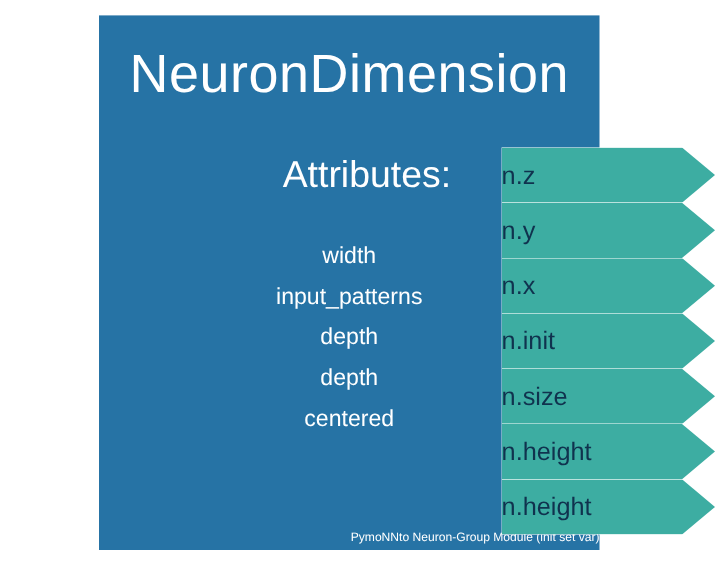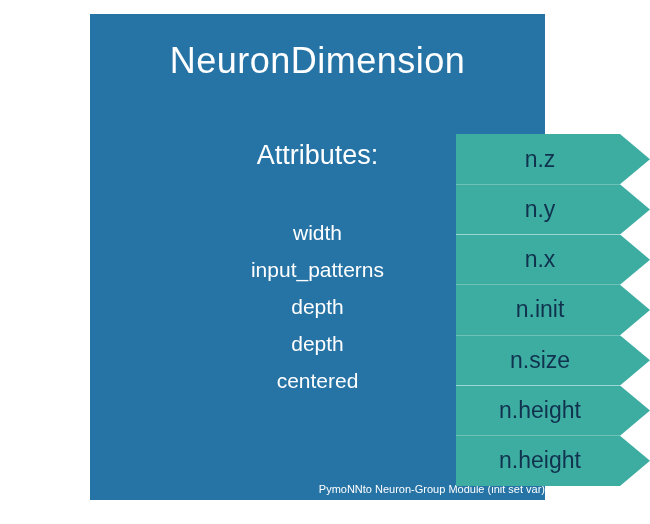--- a/index.html
+++ b/index.html
@@ -23,32 +23,32 @@
     height: 486px;
     background: #2673a5;
     color: #ffffff;
   }
   .title {
     position: absolute;
     top: 26px;
     left: 0;
     width: 100%;
     text-align: center;
-    font-size: 36px;
+    font-size: 49px;
     font-weight: 400;
     letter-spacing: 0.5px;
     white-space: nowrap;
   }
   .attr-heading {
     position: absolute;
     top: 126px;
-    left: 0;
+    left: 16px;
     width: 100%;
     text-align: center;
-    font-size: 27px;
+    font-size: 34px;
   }
   .attr-list {
     position: absolute;
     top: 200px;
     left: 0;
     width: 100%;
     text-align: center;
     font-size: 21px;
     line-height: 37px;
   }
@@ -70,21 +70,20 @@
     display: flex;
     flex-direction: column;
     justify-content: space-between;
   }
   .tag {
     height: 56px;
     background: #3dada2;
     clip-path: polygon(0 0, calc(100% - 30px) 0, 100% 50%, calc(100% - 30px) 100%, 0 100%);
     display: flex;
     align-items: center;
-    justify-content: center;
     padding-right: 26px;
     box-sizing: border-box;
   }
   .tag-label {
     font-size: 23px;
     color: #10324e;
     white-space: nowrap;
   }
 </style>
 </head>

